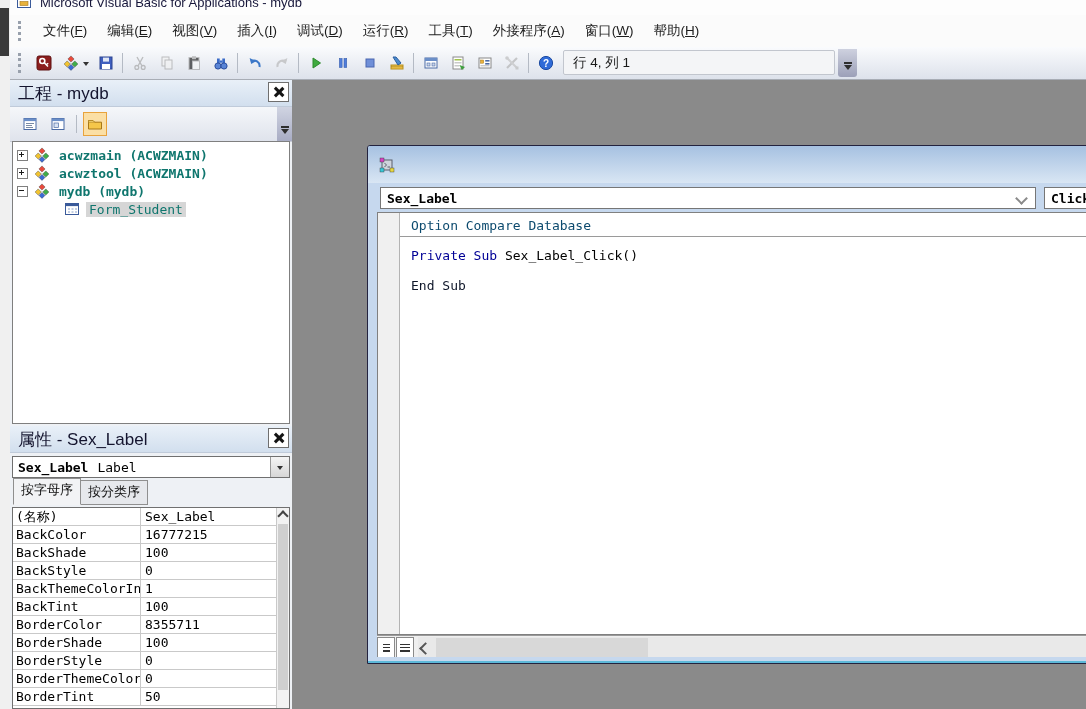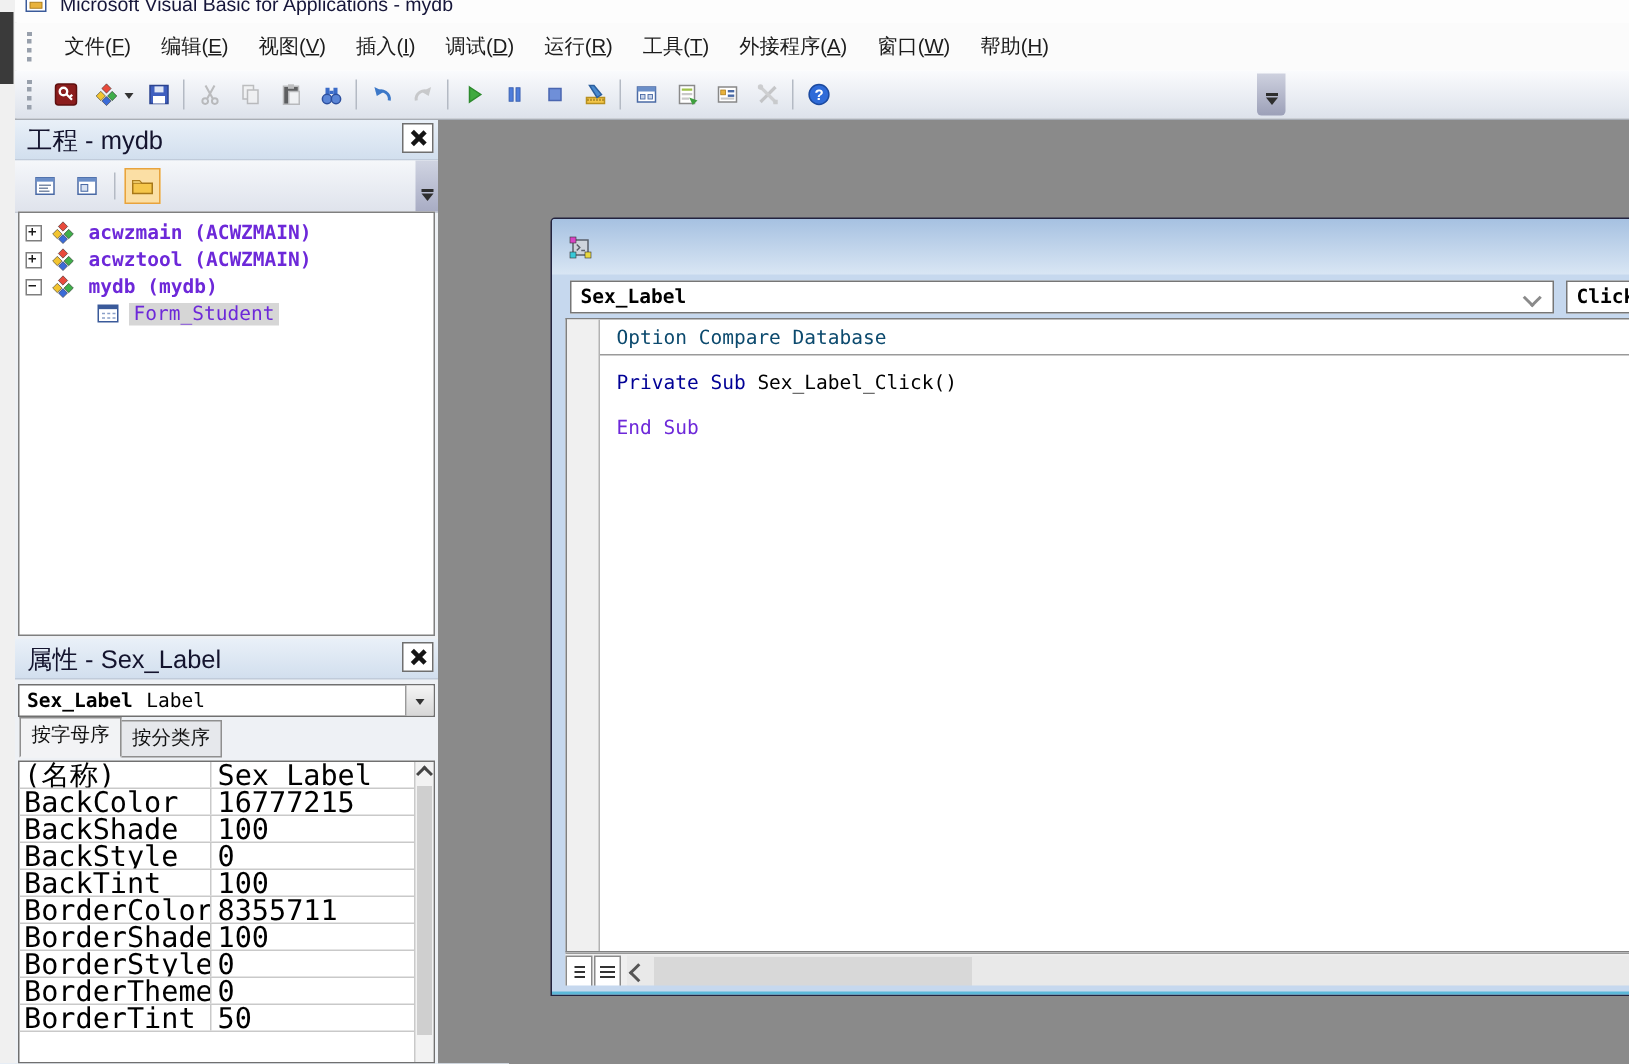--- a/index.html
+++ b/index.html
@@ -62,21 +62,21 @@
                 display:flex;align-items:center;padding-left:8px;border-bottom:1px solid #c6cbd6;}
   .ptb-btn{width:24px;height:24px;display:flex;align-items:center;justify-content:center;margin-right:4px;}
   .ptb-btn.toggled{background:#fbdfa5;border:1px solid #e8a33d;box-sizing:border-box;}
   .ptb-sep{width:1px;height:18px;background:#b4bac4;margin:0 6px 0 2px;}
   .proj-overflow{position:absolute;right:0;top:0;width:15px;height:100%;
                  background:linear-gradient(#d0d4e2,#a8acc4);display:flex;flex-direction:column;
                  justify-content:flex-end;align-items:center;padding-bottom:3px;box-sizing:border-box;}
   .tree-area{position:absolute;left:2px;right:2px;top:61px;bottom:2px;background:#ffffff;
              border:1px solid #7f7f7f;overflow:hidden;padding-top:4px;
              font-family:"DejaVu Sans Mono",monospace;}
-  .tree-row{height:18px;display:flex;align-items:center;font-size:13px;color:#6d28d9;white-space:nowrap;}
+  .tree-row{height:18px;display:flex;align-items:center;font-size:13px;color:#0f766e;white-space:nowrap;}
   .tree-row.bold{font-weight:bold;}
   .expander{width:9px;height:9px;border:1px solid #7f7f7f;background:#fff;position:relative;flex:none;margin-right:6px;}
   .expander::before{content:"";position:absolute;left:1px;top:3px;width:5px;height:1.3px;background:#1a1a1a;}
   .expander.plus::after{content:"";position:absolute;left:3px;top:1px;width:1.3px;height:5px;background:#1a1a1a;}
   .exp-spacer{width:15px;flex:none;}
   .tree-icon{width:17px;height:16px;margin-right:5px;flex:none;display:flex;align-items:center;}
   .tree-label{padding:0 3px;}
   .tree-label.selected{background:#d6d6d6;}
 
   
@@ -85,21 +85,21 @@
              font-family:"DejaVu Sans Mono",monospace;font-size:13px;padding-left:5px;box-sizing:border-box;}
   .obj-name{font-weight:bold;}
   .obj-type{margin-left:9px;}
   .combo-btn{position:absolute;right:0;top:0;width:19px;height:100%;
              background:linear-gradient(#f5f5f5,#d7d7d7);border-left:1px solid #9a9a9a;
              display:flex;align-items:center;justify-content:center;box-sizing:border-box;}
   .props-tabs{position:absolute;left:3px;top:56px;height:23px;display:flex;align-items:flex-end;font-size:13px;}
   .props-tab{padding:2px 7px 3px;border:1px solid #8f8f8f;background:#e6e8ec;margin-right:-1px;color:#111;white-space:nowrap;}
   .props-tab.active{background:#f2f3f5;border-bottom-color:#f2f3f5;padding-bottom:5px;position:relative;z-index:2;}
   .props-grid{position:absolute;left:2px;right:2px;top:81px;bottom:0;background:#fff;border:1px solid #707070;
-              font-family:"DejaVu Sans Mono",monospace;font-size:19px;overflow:hidden;box-sizing:border-box;}
+              font-family:"DejaVu Sans Mono",monospace;font-size:13px;overflow:hidden;box-sizing:border-box;}
   .prop-rows{position:absolute;left:0;top:0;right:13px;bottom:0;}
   .prop-row{height:18px;display:flex;border-bottom:1px solid #c9c9c9;box-sizing:border-box;}
   .prop-name{width:128px;flex:none;border-right:1px solid #c9c9c9;padding-left:3px;overflow:hidden;
              white-space:nowrap;display:flex;align-items:center;box-sizing:border-box;}
   .prop-value{flex:1;padding-left:4px;overflow:hidden;white-space:nowrap;display:flex;align-items:center;}
   .props-scroll{position:absolute;right:0;top:0;width:13px;bottom:0;background:#f2f2f2;border-left:1px solid #c9c9c9;box-sizing:border-box;}
   .props-scroll-up{position:absolute;top:2px;left:0;width:12px;height:12px;display:flex;align-items:center;justify-content:center;}
   .props-thumb{position:absolute;top:16px;left:1px;width:10px;height:166px;background:#cfcfcf;}
 
   .chev{width:7px;height:7px;border-right:2px solid #8a8a8a;border-bottom:2px solid #8a8a8a;flex:none;}
@@ -346,20 +346,21 @@
         <div class="tb-sep"></div>
         <div class="tb-btn">
           <span>
             <svg width="16" height="16" viewBox="0 0 16 16" style="display:block">
               <circle cx="8" cy="8" r="6.6" fill="#2f6bd8" stroke="#1c4aa0"></circle>
               <text x="8" y="11.6" font-size="10" font-weight="bold" fill="#ffffff" text-anchor="middle" font-family="Liberation Sans,sans-serif">?</text>
             </svg>
           </span>
         </div>
       </div>
+    <div class="pos-box">行 4, 列 1</div>
     <div class="tb-overflow">
       <span class="ov-line"></span>
       <span class="ov-tri"></span>
     </div>
   </div>
 
   <div class="mdi"></div>
 
   <div class="code-window">
     <div class="cw-title">
@@ -380,21 +381,21 @@
     <div class="cw-combo cw-combo-right">
       <span>Click</span>
     </div>
     <div class="cw-content">
       <div class="cw-margin"></div>
       <div class="cw-code" id="cw-code">
           <div class="code-line"><span class="kw" style="color: #0c4a6e;">Option Compare Database</span></div>
           <div class="code-sep"></div>
           <div class="code-line"><span class="kw" style="color: rgb(0, 0, 150);">Private Sub </span><span class="ident" style="color: rgb(0, 0, 0);">Sex_Label_Click()</span></div>
           <div class="code-line"></div>
-          <div class="code-line"><span class="kw" style="color: #6d28d9;">End Sub</span></div>
+          <div class="code-line"><span class="kw" style="color: #0f172a;">End Sub</span></div>
         </div>
     </div>
     <div class="cw-bottombar">
       <div class="view-btn">
         <span class="vb-glyph short"></span>
       </div>
       <div class="view-btn">
         <span class="vb-glyph"></span>
       </div>
       <div class="h-scroll">
@@ -527,20 +528,24 @@
           </div>
           <div class="prop-row">
             <div class="prop-name">BackShade</div>
             <div class="prop-value">100</div>
           </div>
           <div class="prop-row">
             <div class="prop-name">BackStyle</div>
             <div class="prop-value">0</div>
           </div>
           <div class="prop-row">
+            <div class="prop-name">BackThemeColorIn</div>
+            <div class="prop-value">1</div>
+          </div>
+          <div class="prop-row">
             <div class="prop-name">BackTint</div>
             <div class="prop-value">100</div>
           </div>
           <div class="prop-row">
             <div class="prop-name">BorderColor</div>
             <div class="prop-value">8355711</div>
           </div>
           <div class="prop-row">
             <div class="prop-name">BorderShade</div>
             <div class="prop-value">100</div>

